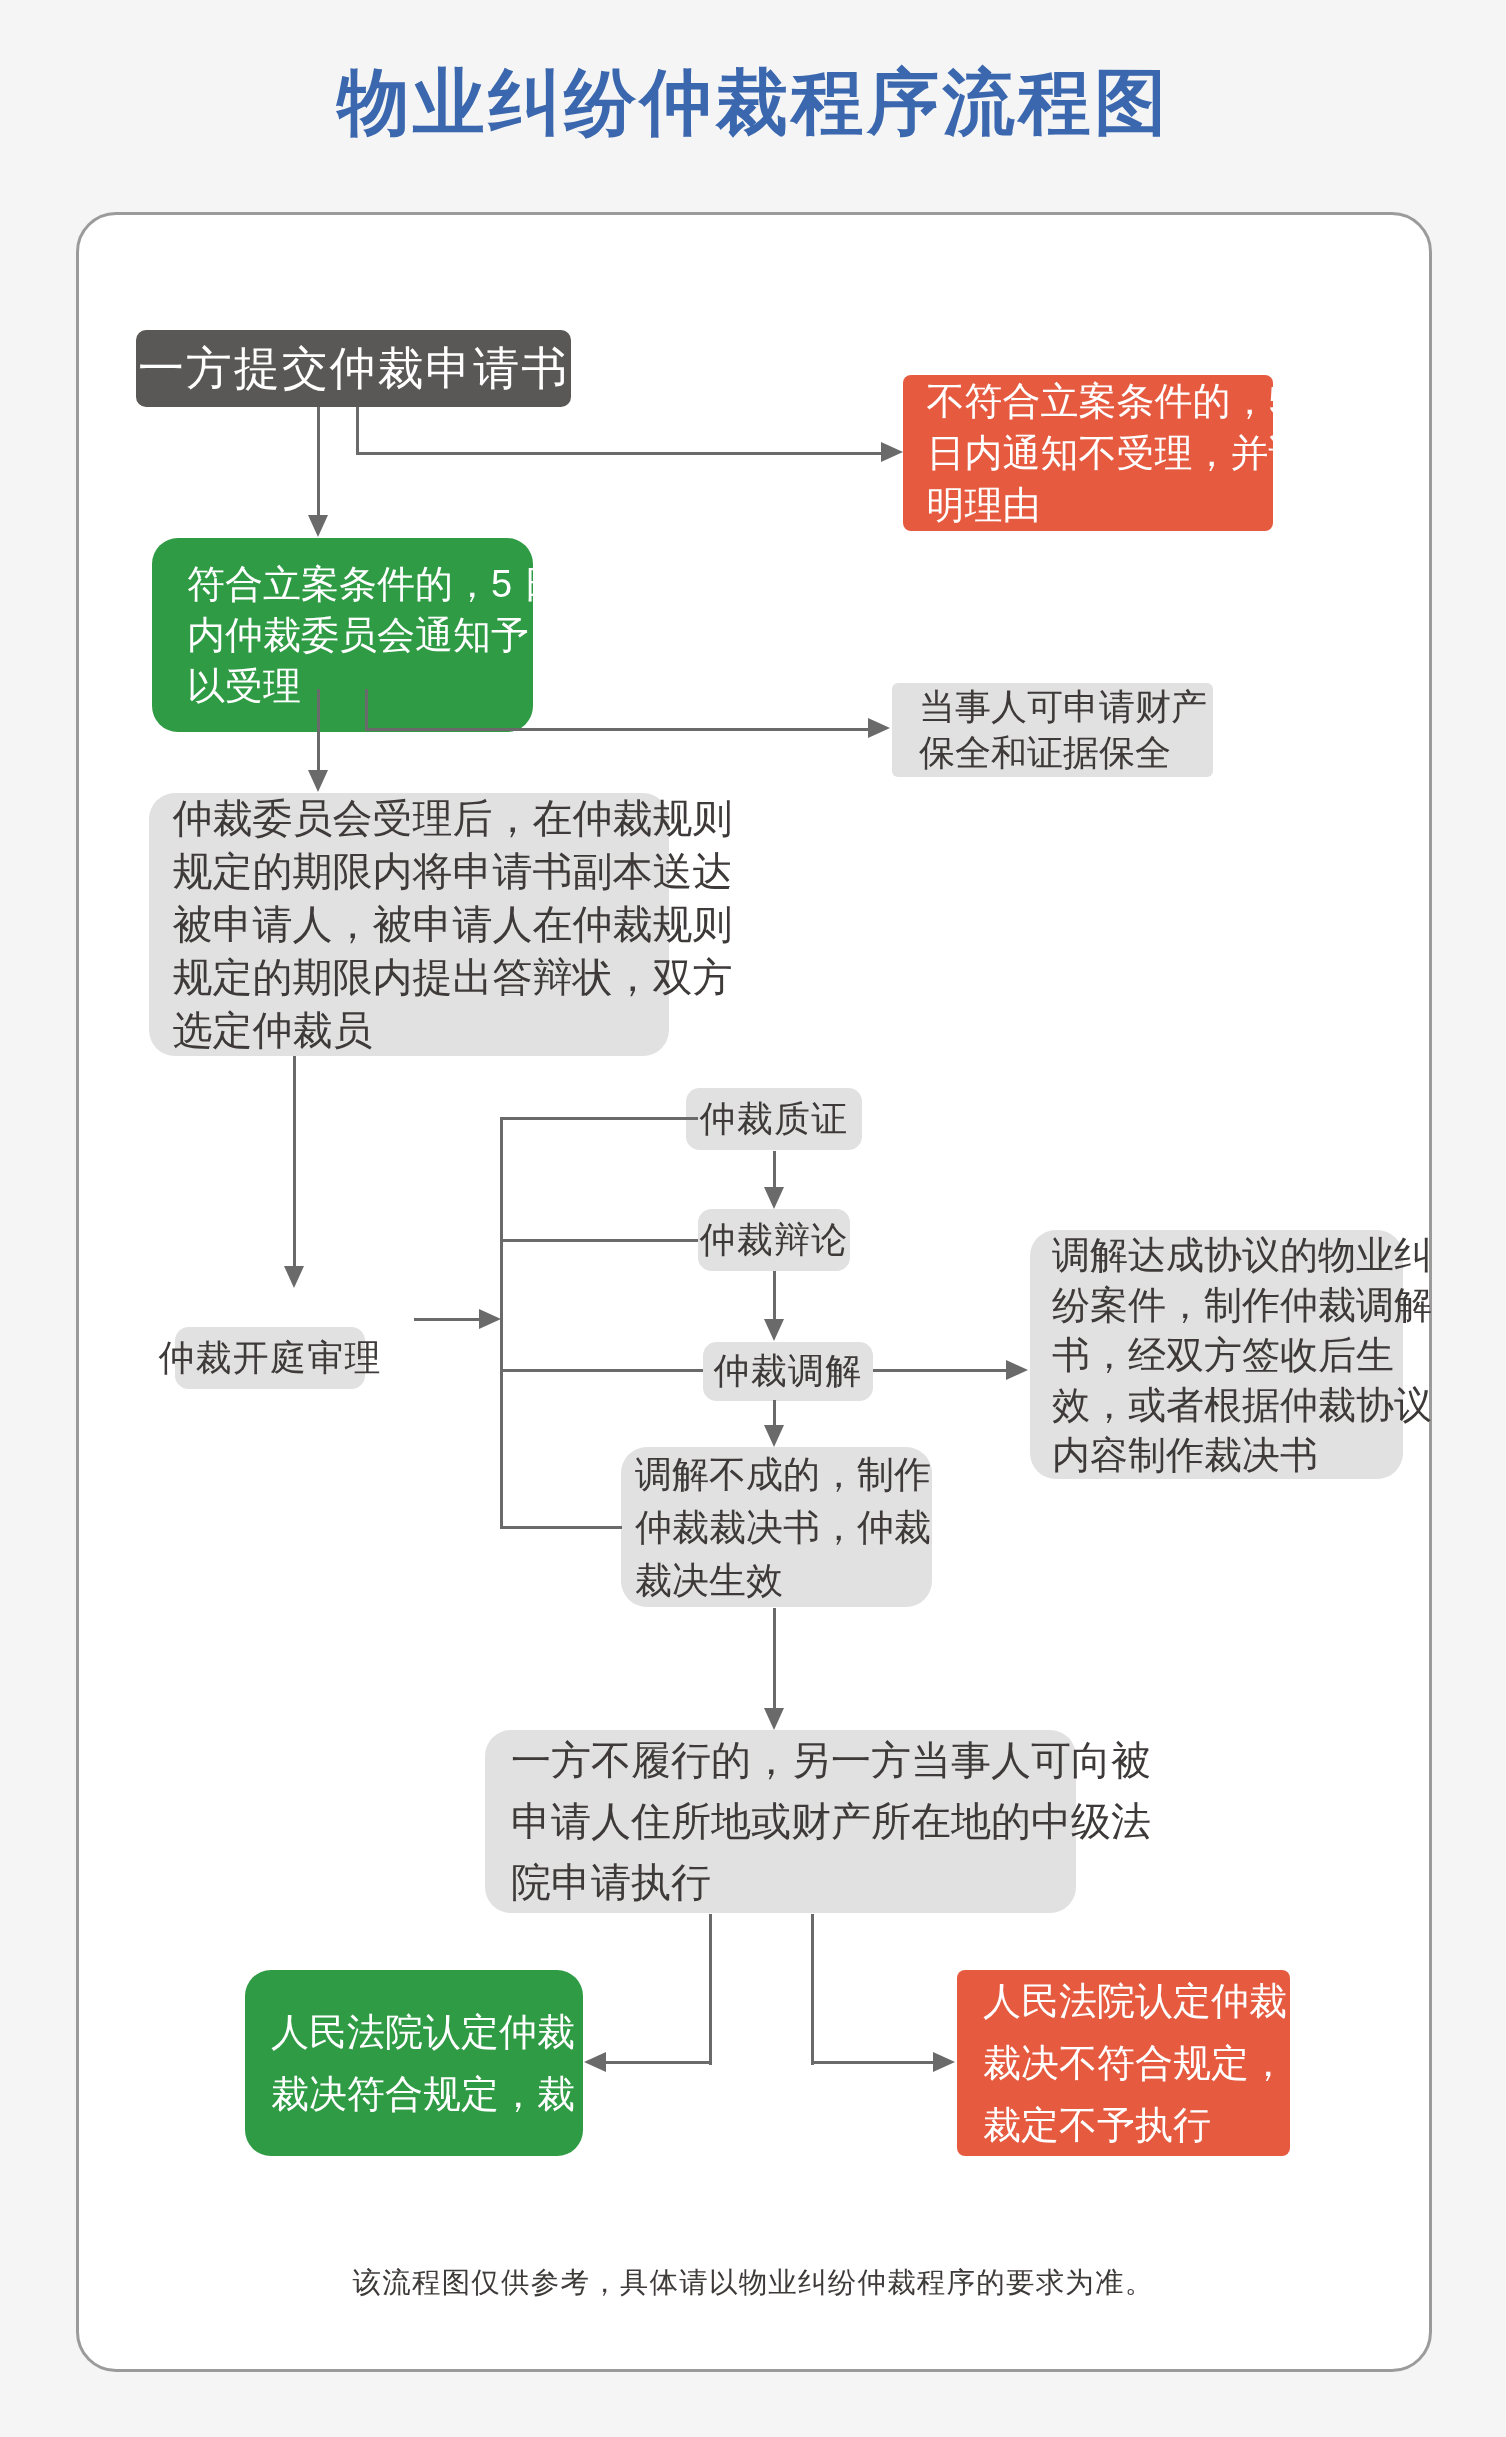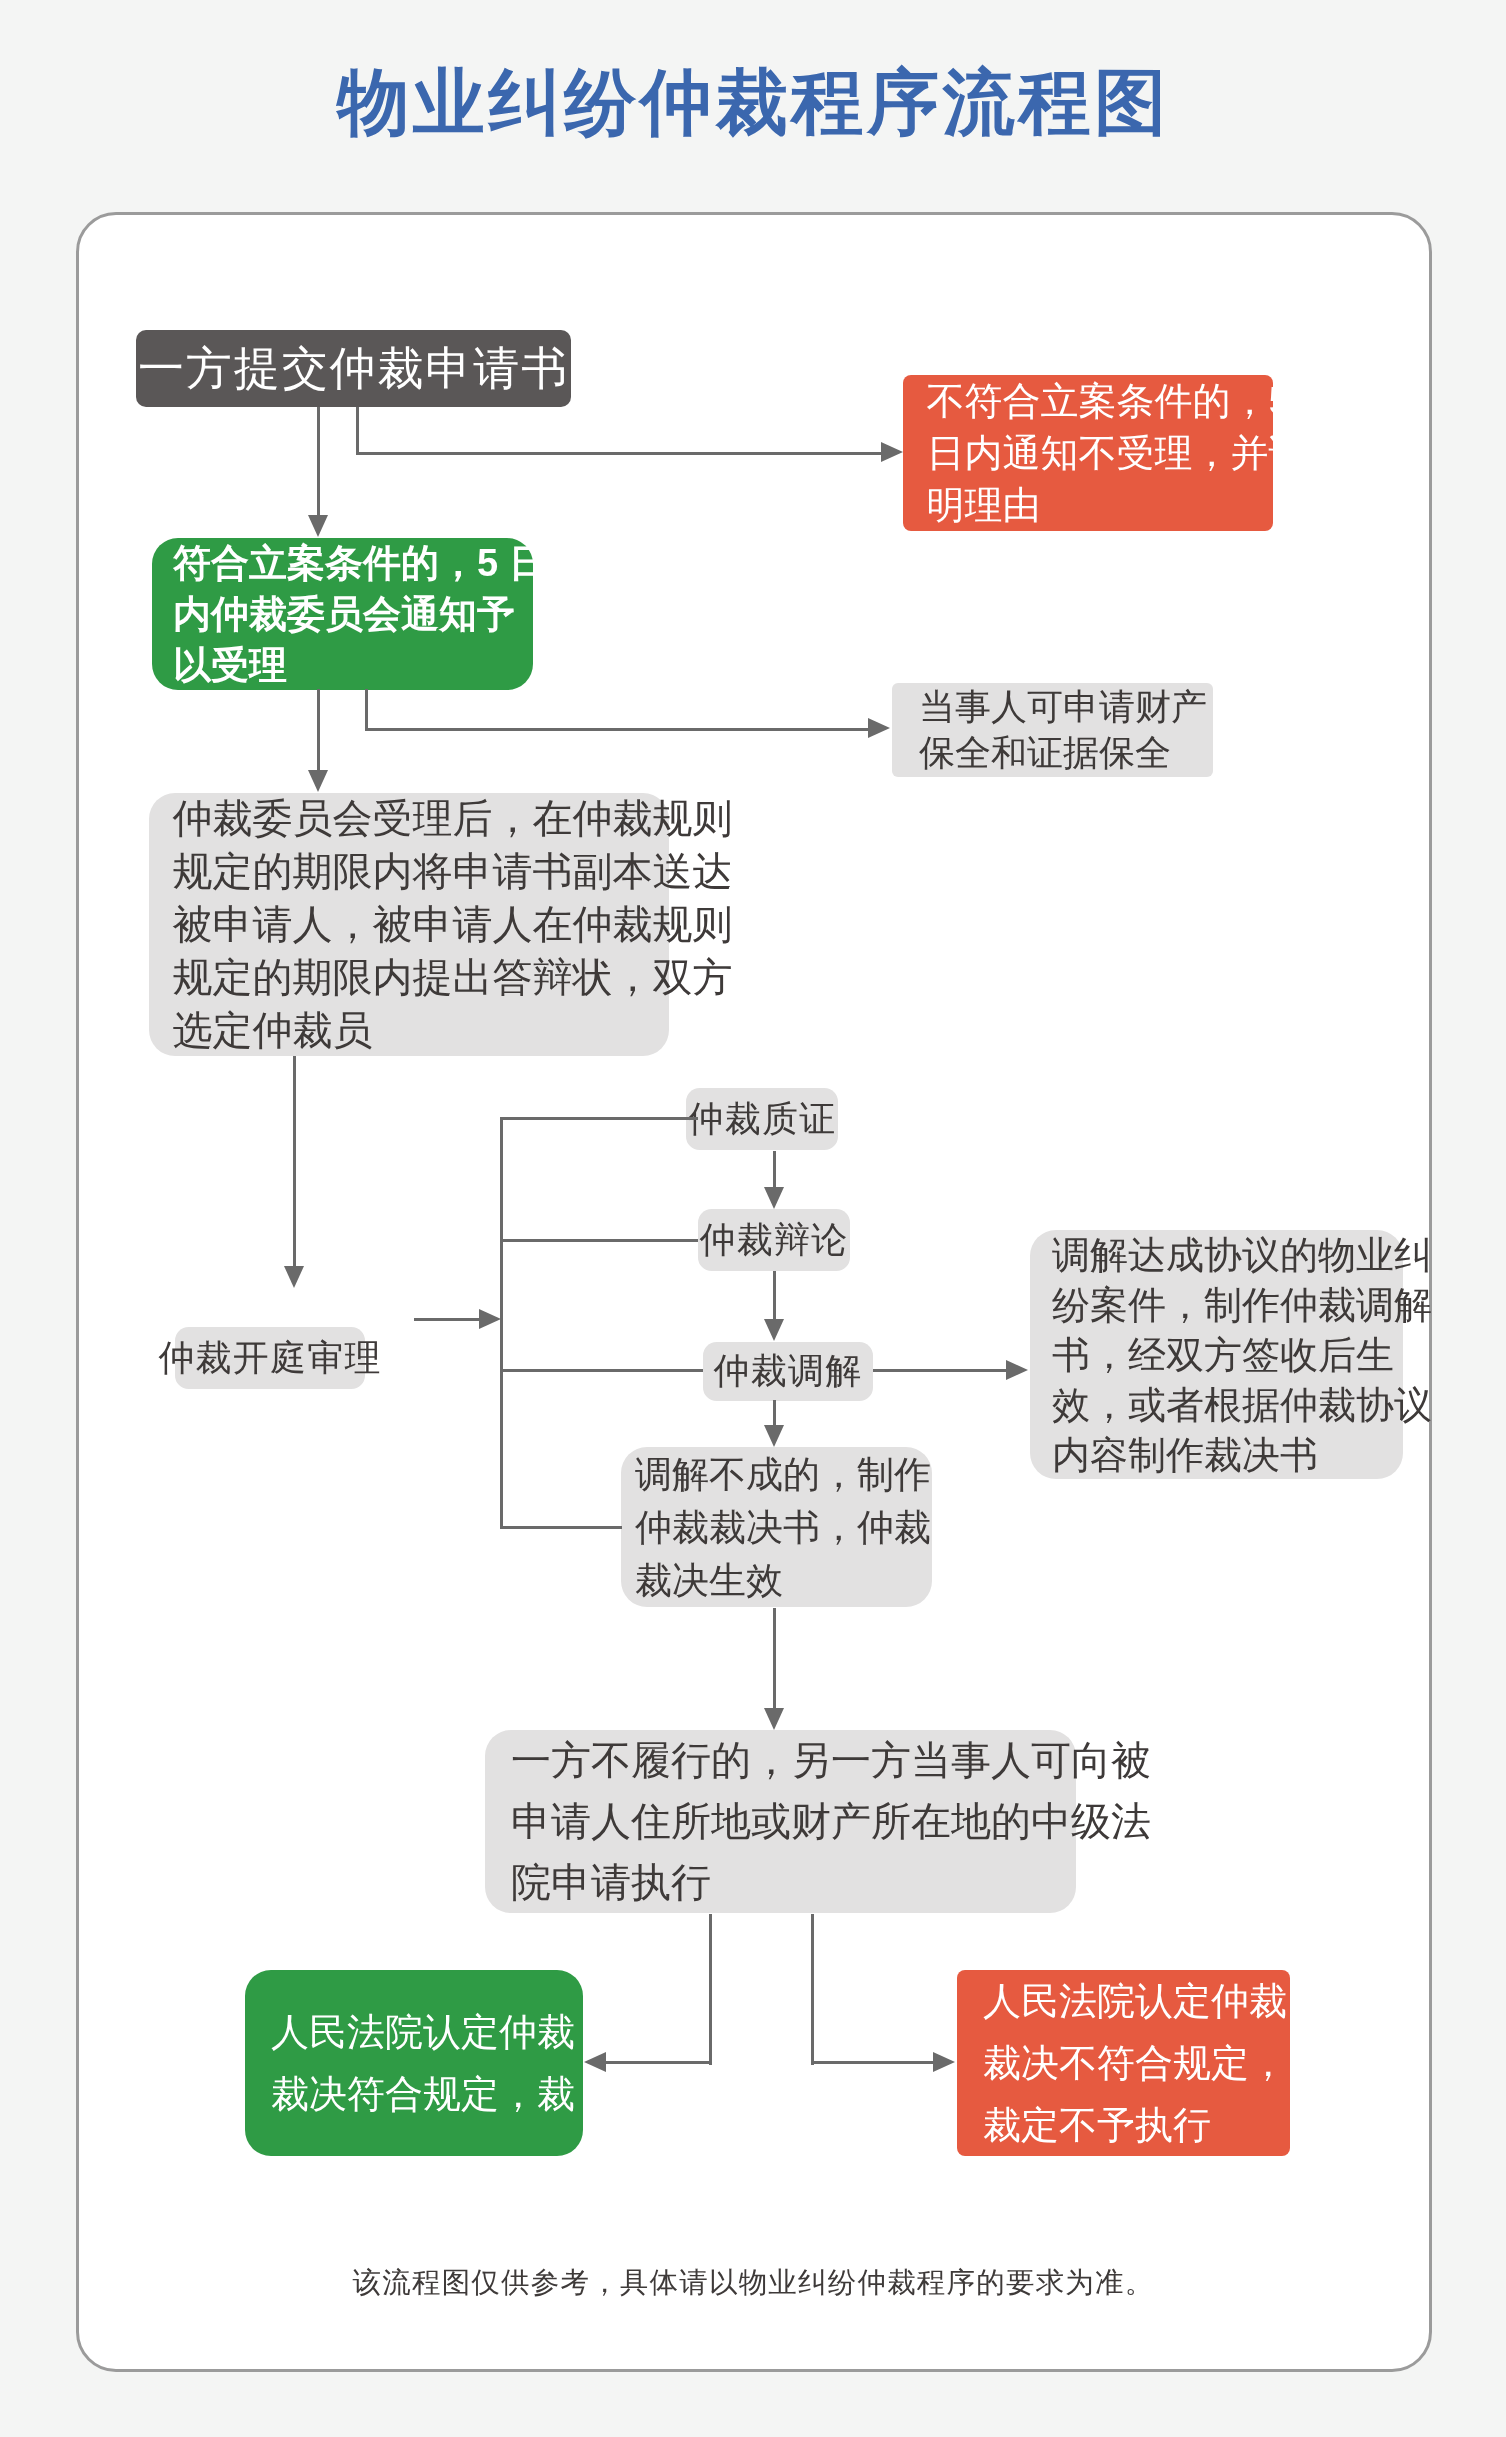--- a/index.html
+++ b/index.html
@@ -38,40 +38,40 @@
   <div class="node dark" style="left:136px;top:330px;width:435px;height:77px;">
     <div class="tl">一方提交仲裁申请书</div>
   </div>
 
   <div class="node orange" style="left:903px;top:375px;width:370px;height:156px;padding-left:23.5px;font-size:38px;line-height:52px;">
     <div class="tl">不符合立案条件的，5</div>
     <div class="tl">日内通知不受理，并说</div>
     <div class="tl">明理由</div>
   </div>
 
-  <div class="node green" style="left:152px;top:538px;width:381px;height:152px;padding-left:21px;font-size:38px;line-height:51px;font-weight:bold;">
+  <div class="node green" style="left:152px;top:538px;width:381px;height:194px;padding-left:35px;font-size:38px;line-height:51px;">
     <div class="tl">符合立案条件的，5 日</div>
     <div class="tl">内仲裁委员会通知予</div>
     <div class="tl">以受理</div>
   </div>
 
   <div class="node gray" style="left:892px;top:683px;width:321px;height:94px;padding-left:27px;font-size:36px;line-height:46px;border-radius:6px;">
     <div class="tl">当事人可申请财产</div>
     <div class="tl">保全和证据保全</div>
   </div>
 
   <div class="node gray" style="left:149px;top:793px;width:520px;height:263px;padding-left:23.5px;font-size:40px;line-height:53px;">
     <div class="tl">仲裁委员会受理后，在仲裁规则</div>
     <div class="tl">规定的期限内将申请书副本送达</div>
     <div class="tl">被申请人，被申请人在仲裁规则</div>
     <div class="tl">规定的期限内提出答辩状，双方</div>
     <div class="tl">选定仲裁员</div>
   </div>
 
-  <div class="node gray small" style="left:686px;top:1088px;width:152px;height:62px;">
+  <div class="node gray small" style="left:686px;top:1088px;width:176px;height:62px;">
     <div class="tl">仲裁质证</div>
   </div>
 
   <div class="node gray small" style="left:698px;top:1209px;width:152px;height:62px;">
     <div class="tl">仲裁辩论</div>
   </div>
 
   <div class="node gray small" style="left:175px;top:1327px;width:190px;height:62px;">
     <div class="tl">仲裁开庭审理</div>
   </div>

